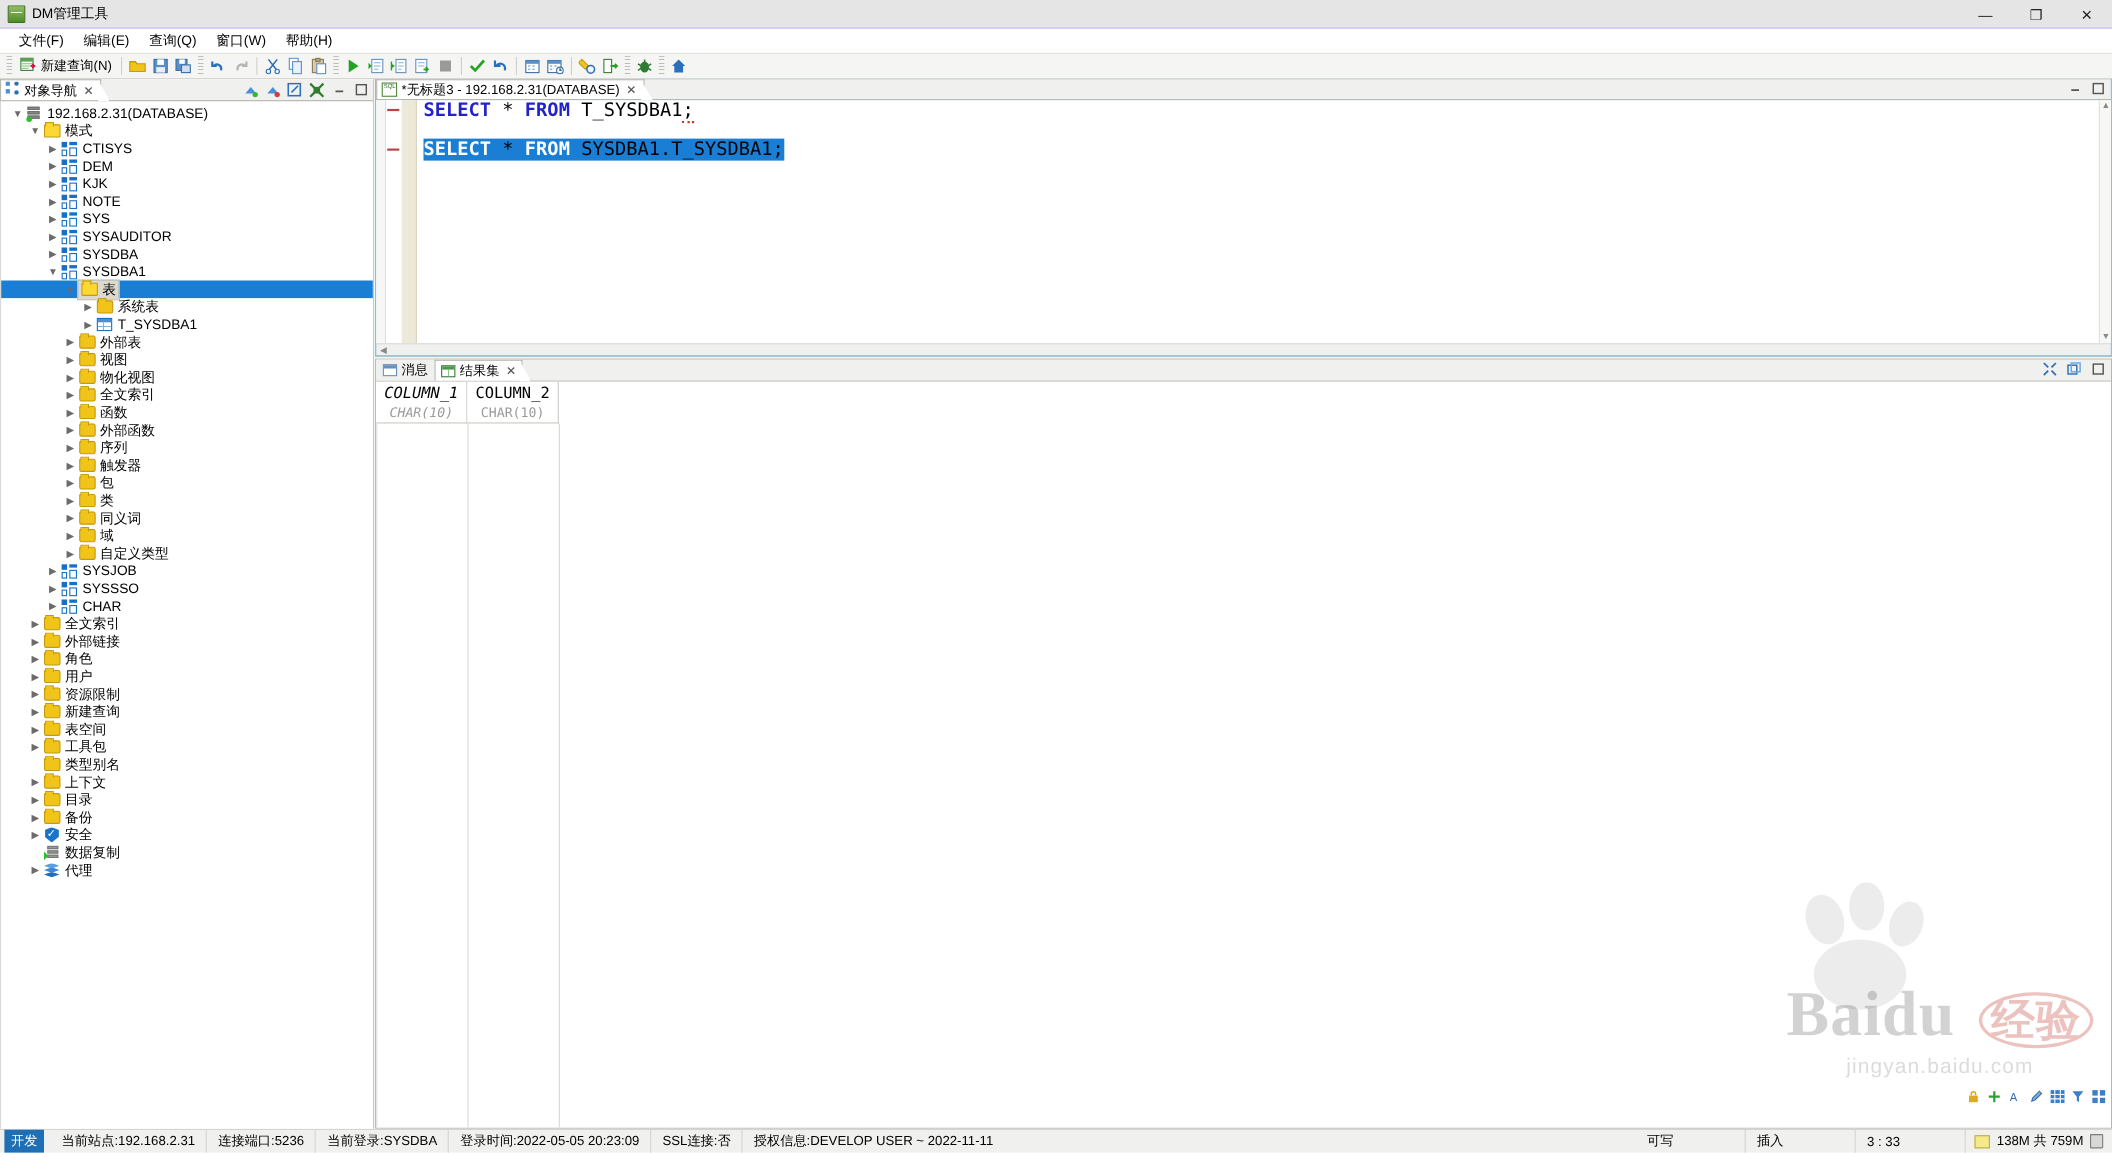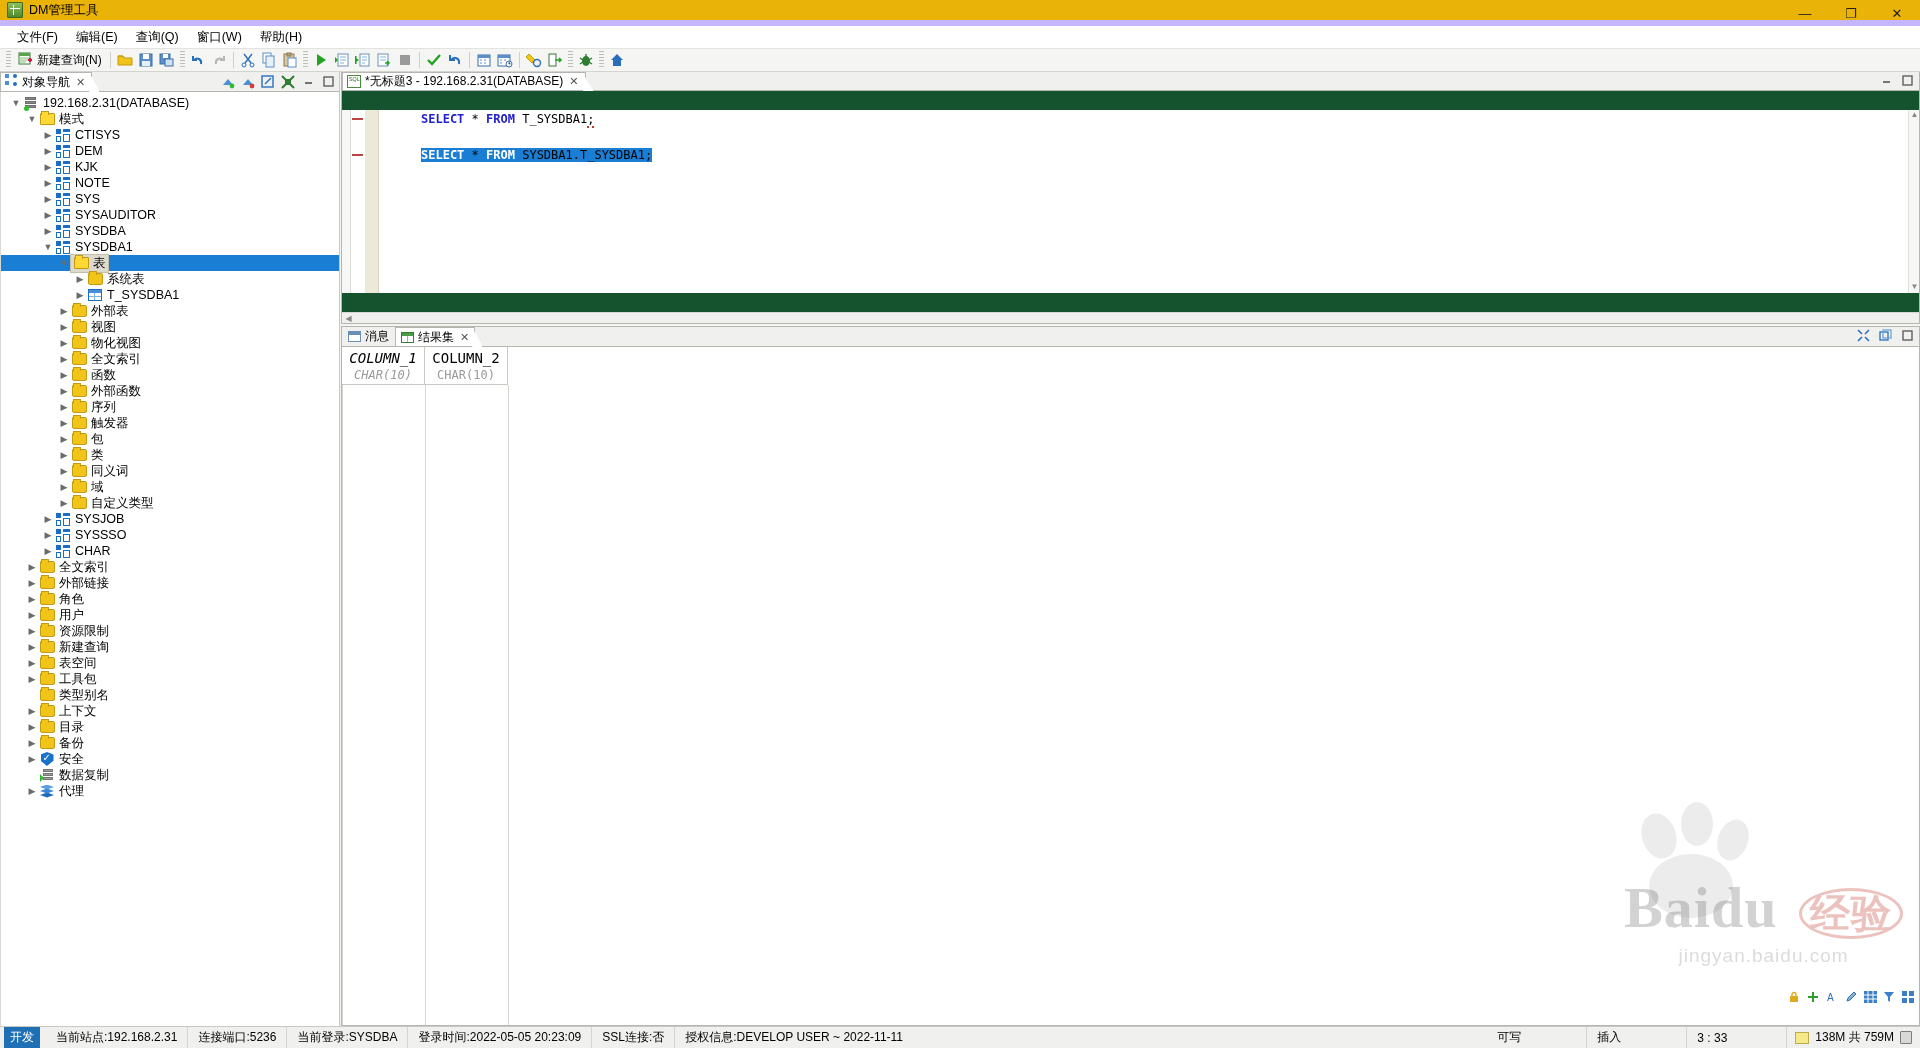--- a/index.html
+++ b/index.html
@@ -6,23 +6,23 @@
   html, body {
     margin: 0; padding: 0;
     width: 1920px; height: 1048px;
     overflow: hidden;
     font-family: "Liberation Sans", sans-serif;
     font-size: 13px;
     background: #ffffff;
   }
   
   .titlebar {
-    height: 26px; background: #eab308;
+    height: 26px; background: #e5e5e5;
     display: flex; align-items: center;
-    border-bottom: 6px solid #c4b5fd;
+    border-bottom: 1px solid #c4b5fd;
     position: relative;
   }
   .title-icon {
     width: 16px; height: 16px; margin: 0 6px 0 7px;
     background: linear-gradient(#8fbf5f,#4e8a2a);
     border: 1px solid #3d6b1f; border-radius: 1px;
     position: relative;
   }
   .title-icon::after{
     content:""; position:absolute; left:2px; top:2px; right:2px; bottom:2px;
@@ -129,39 +129,39 @@
   .ic-agent { width:14px; height:13px; position:relative;}
   .ic-agent i{position:absolute;left:0;width:14px;height:5px;background:#2f7fd0;
               transform: skewX(0deg); clip-path: polygon(50% 0,100% 50%,50% 100%,0 50%);}
   .ic-agent i:nth-child(1){top:0;background:#5aa0e0;}
   .ic-agent i:nth-child(2){top:4px;background:#3d87d6;}
   .ic-agent i:nth-child(3){top:8px;background:#1f6cbf;}
 
   
   .right-area { flex:1; display:flex; flex-direction:column; background:#f4f4f2; }
   .editor-part { height: 252px; display:flex; flex-direction:column;
-                 border:1px solid #b6b6b0; border-top:none; background:#14532d; margin-left:1px;gap:19px;}
+                 border:1px solid #b6b6b0; border-top:none; background:#0ea5e9; margin-left:1px;}
   .ed-tabbar { height:19px; display:flex; align-items:flex-end; background:#f0f0ee;
                border-bottom:1px solid #b6b6b0; position:relative;}
   .ed-tab { height:18px; display:flex; align-items:center; gap:4px; padding:0 6px 0 4px;
             background:#fff; border:1px solid #b6b6b0; border-bottom:none; font-size:12px; position:relative;}
   .ed-tab::after{content:"";position:absolute;right:-9px;top:0;width:10px;height:18px;background:#fff;
             clip-path: polygon(0 0,0 100%,100% 100%); border-right:1px solid #b6b6b0;}
   .ed-tools { position:absolute; right:3px; bottom:1px; display:flex; gap:3px;}
   .ic-sql { width:14px; height:13px; background:#fff; border:1px solid #4a8a3a; position:relative;}
   .ic-sql::after{content:"SQL";position:absolute;left:0;top:0;font-size:6px;color:#2d6b22;
                  transform:scale(.9);transform-origin:left top; padding-left:1px;}
 
   .editor-body { flex:1; display:flex; position:relative; background:#fff; overflow:hidden;}
   .gutter-left { width:9px; background:#f7f7f5; border-right:1px solid #dcdcd8;}
   .gutter-marks { width:14px; background:#ffffff; position:relative;}
   .mark-line { position:absolute; left:1px; width:11px; height:2px; background:#b44; }
   .gutter-fold { width:14px; background:#ece9d8; border-right:1px solid #d7d3c0;}
-  .code { flex:1; padding-left:6px; font-family:"DejaVu Sans Mono", monospace; font-size:12px;
-          line-height:18px; white-space:pre; overflow:hidden;margin-left:36px;}
+  .code { flex:1; padding-left:6px; font-family:"DejaVu Sans Mono", monospace; font-size:17px;
+          line-height:18px; white-space:pre; overflow:hidden;}
   .kw { color:#2222cc; font-weight:bold; }
   .ident { color:#000; }
   .punct { color:#000; }
   .code-line { height:18px; }
   .sel { background:#1a7fd4; color:#fff; }
   .sel .kw { color:#fff; }
   .squig { border-bottom: 2px dotted #c0392b; }
   .ed-hscroll { height:11px; background:#f0f0ee; border-top:1px solid #d9d9d4; display:flex;
                 align-items:center; }
   .ed-hscroll .arrow{ width:13px; text-align:center; font-size:8px; color:#888;}
@@ -192,21 +192,21 @@
   .grid-head { display:flex; height:38px; }
   .gcol { border-right:1px solid #c9c9c4; border-bottom:1px solid #c9c9c4;
           display:flex; flex-direction:column; justify-content:center; align-items:center;
           font-family:"DejaVu Sans Mono", monospace; background:#fff;}
   .gcol .cname { font-size:14px; color:#000; line-height:18px;}
   .gcol .ctype { font-size:12px; color:#9a9a9a; line-height:16px;}
   .grid-body { position:absolute; left:0; right:0; top:38px; bottom:0; }
   .grid-colline { position:absolute; top:0; bottom:0; width:1px; background:#d7d7d2;}
 
   .watermark { position:absolute; pointer-events:none; }
-  .wm-baidu { right:16px; bottom:58px; text-align:center; opacity:.30;}
+  .wm-baidu { right:16px; bottom:44px; text-align:center; opacity:.30;}
   .wm-main { font-family:"Liberation Serif", serif; font-size:58px; font-weight:bold; color:#6d6d6d;
              letter-spacing:1px; line-height:58px;}
   .wm-sub { font-size:19px; color:#8a8a8a; letter-spacing:1px; margin-top:2px;}
   .wm-paw { position:absolute; right:150px; bottom:100px; opacity:.18;}
 
   .res-statusbar { height:18px; background:#f2f2f0; border-top:1px solid #d9d9d4;
                    display:flex; align-items:center; padding-left:6px; font-size:12px; color:#000;}
   .res-statustools { margin-left:auto; display:flex; align-items:center; gap:6px; padding-right:6px;}
 
   .small-toolstrip { position:absolute; right:4px; bottom:2px; display:flex; align-items:center; gap:5px;}

